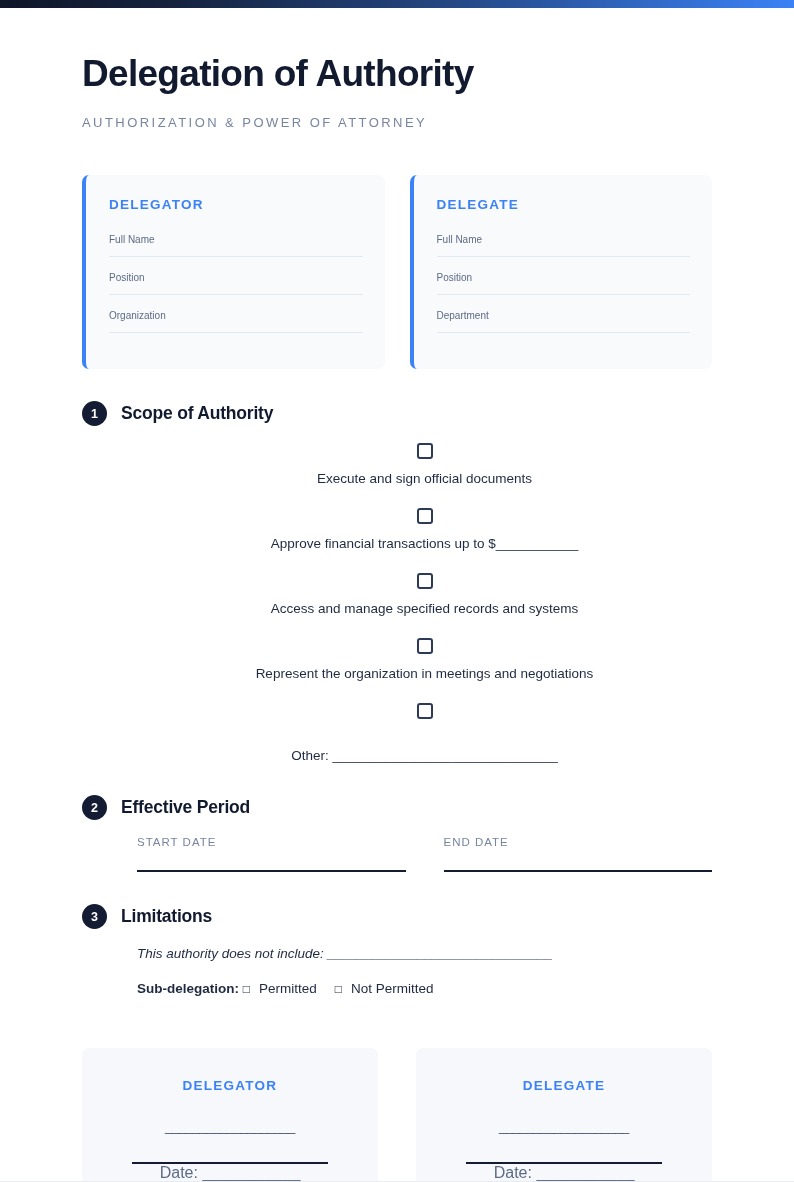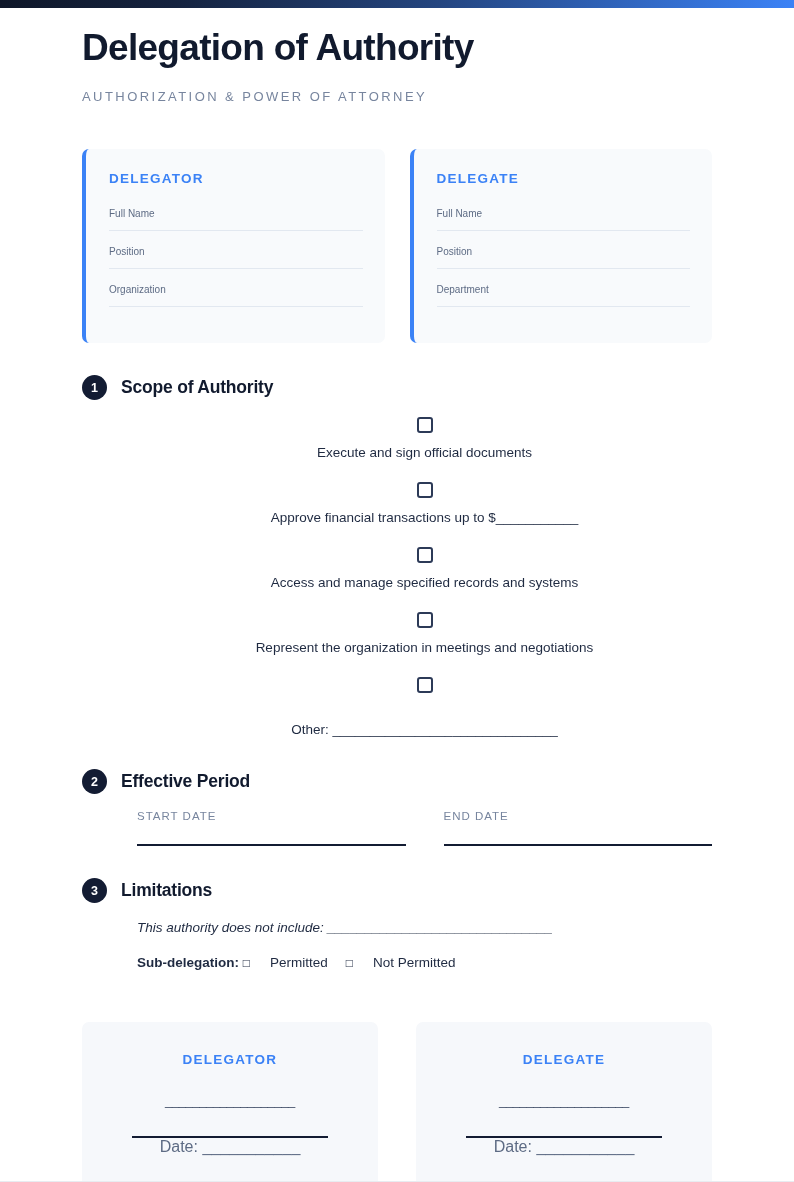--- a/index.html
+++ b/index.html
@@ -24,21 +24,21 @@
     width: 100%;
     background: linear-gradient(90deg, #0f1729 0%, #15233f 22%, #24457f 55%, #3b82f6 100%);
   }
 
   
   .page {
     padding: 0 82px;
   }
 
   
-  .doc-header { padding-top: 19px; }
+  .doc-header { padding-top: 45px; }
 
   .doc-title {
     font-size: 37px;
     font-weight: bold;
     letter-spacing: -0.7px;
     color: #111a2e;
     line-height: 1.12;
   }
 
   .doc-subtitle {
@@ -164,21 +164,21 @@
   
   .limit-line {
     font-size: 13.5px;
     color: #1f2a41;
     margin-bottom: 20px;
     font-style: italic;
   }
 
   .subdeleg { font-size: 13.5px; color: #1f2a41; }
   .subdeleg b { font-weight: bold; }
-  .subdeleg .opt { margin-left: 20px; }
+  .subdeleg .opt { margin-left: 9px; }
   .subdeleg .gap { display: inline-block; width: 18px; }
   .box-glyph { font-size: 12px; }
 
   
   .signatures {
     display: flex;
     gap: 38px;
     margin-top: 52px;
   }
 

